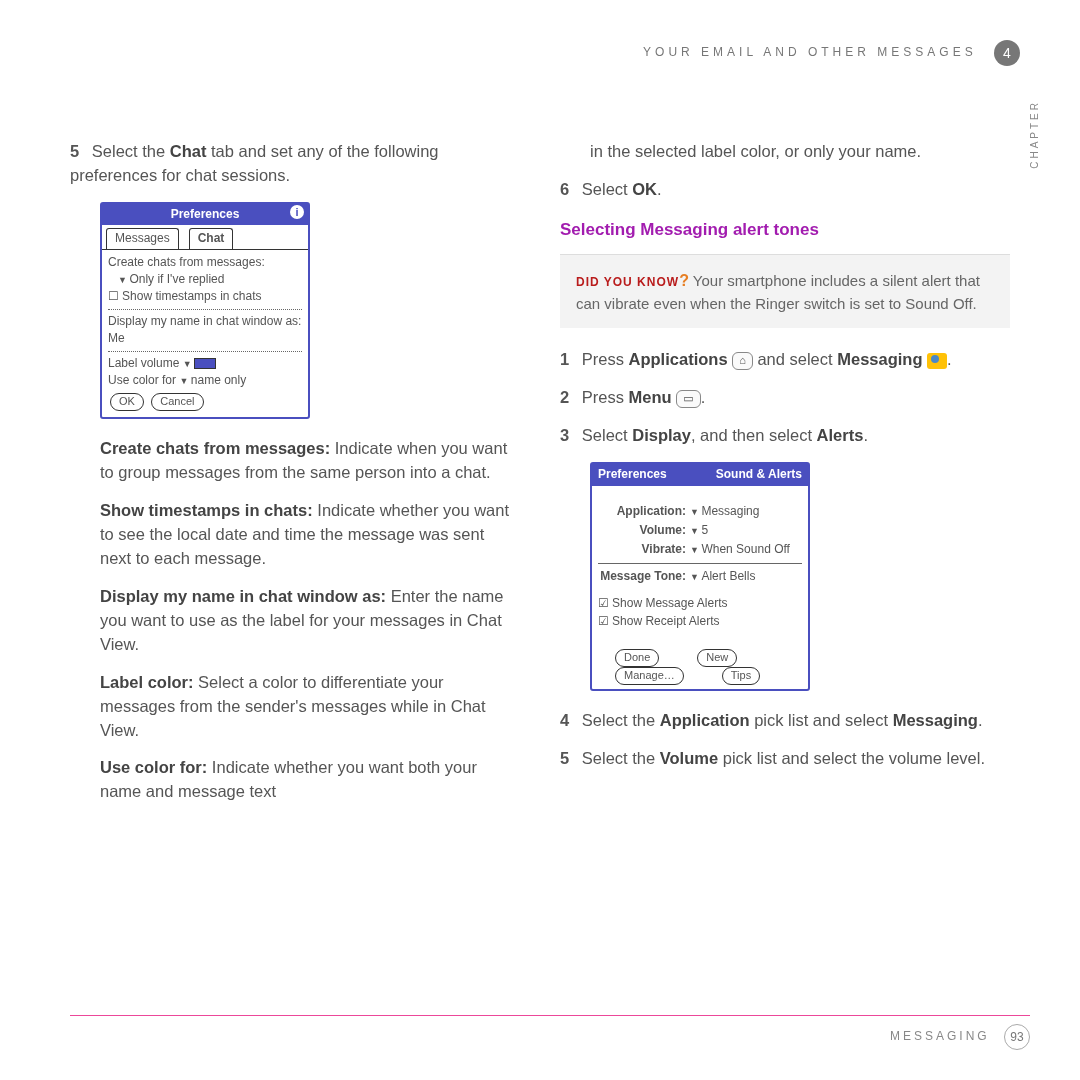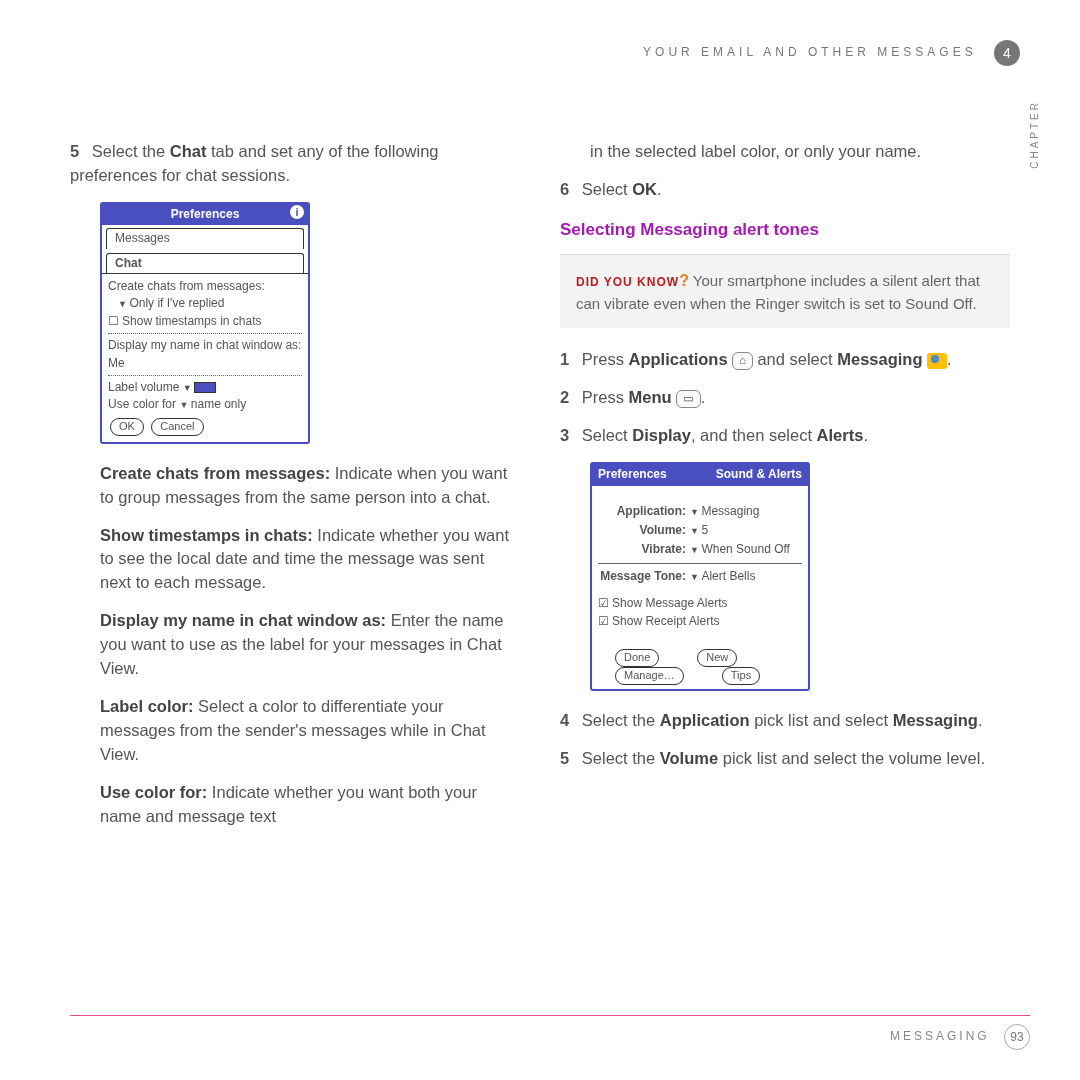--- a/index.html
+++ b/index.html
@@ -121,21 +121,21 @@
     text-align: center;
     padding: 2px 0;
     position: relative;
   }
   .mock1 .titlebar .info {
     position:absolute; right:4px; top:1px;
     width:14px;height:14px;border-radius:50%;
     background:#fff;color:#4a4fbf;font-weight:bold;
     font-size:11px;line-height:14px;
   }
-  .mock1 .tabs { display:flex; padding:3px 4px 0 4px; gap:4px;flex-direction:column;}
+  .mock1 .tabs { display:flex; padding:3px 4px 0 4px; gap:10px;}
   .mock1 .tab {
     border:1px solid #333; border-bottom:none;
     padding:1px 8px; background:#fff;border-radius:3px 3px 0 0;
   }
   .mock1 .tab.inactive{ background:#fff; }
   .mock1 .tab.active{ font-weight:bold; }
   .mock1 .body { border-top:1px solid #333; padding:4px 6px;}
   .mock1 .dd::before{ content:"▼ "; font-size:9px;}
   .mock1 .sep{ border-top:1px dotted #666;margin:3px 0; }
   .mock1 .chk::before{ content:"☐ "; }

